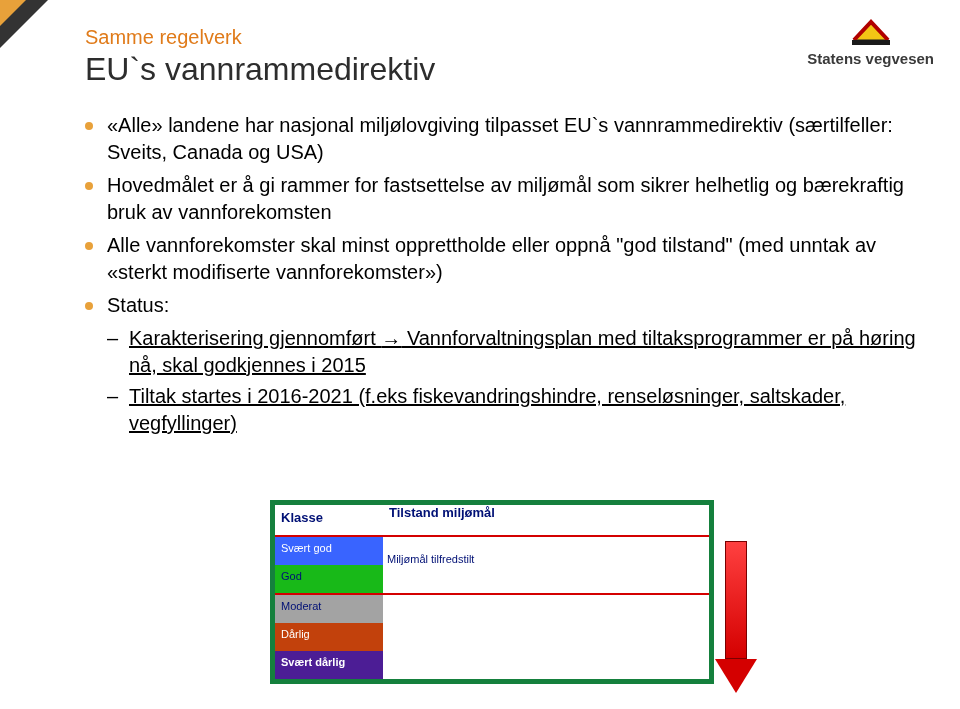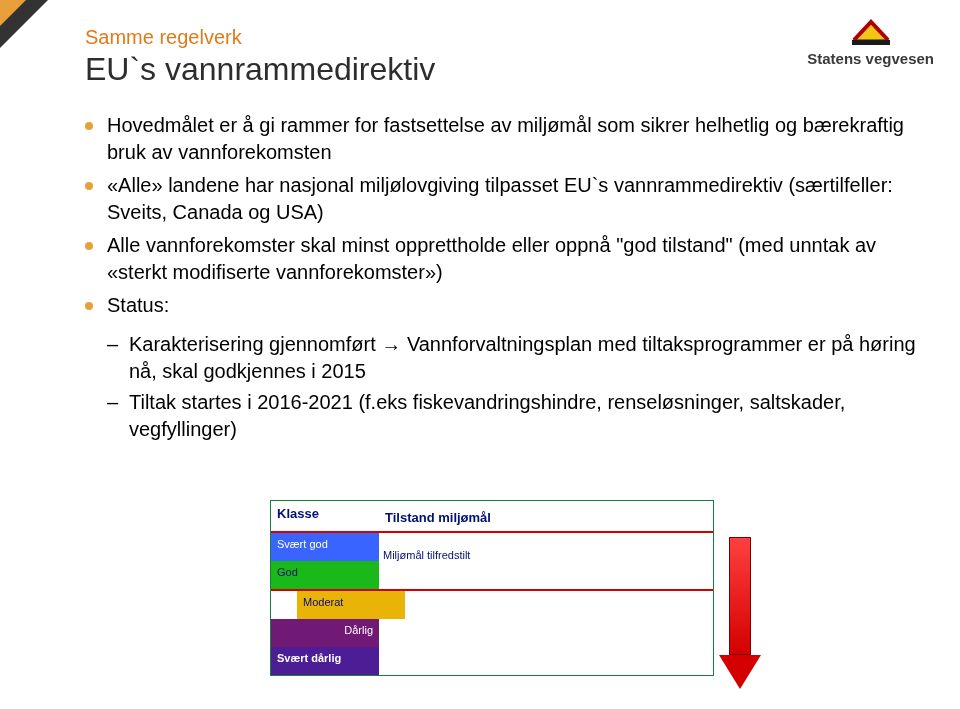--- a/index.html
+++ b/index.html
@@ -28,42 +28,42 @@
     position:absolute; top:26px; left:85px; width:840px;
   }
   .kicker { color:#e07b1a; font-size:20px; font-weight:400; margin-bottom:2px; }
   .title  { color:#2d2d2d; font-size:32px; font-weight:400; margin-bottom:24px; }
   ul.main { list-style:none; font-size:20px; line-height:1.35; }
   ul.main > li { position:relative; padding-left:22px; margin-bottom:6px; }
   ul.main > li::before{
     content:""; position:absolute; left:0; top:10px;
     width:8px; height:8px; border-radius:50%; background:#e8a13a;
   }
-  ul.sub { list-style:none; margin-top:12px; }
+  ul.sub { list-style:none; margin-top:6px;text-decoration:underline; }
   ul.sub > li { position:relative; padding-left:22px; margin-bottom:4px; }
   ul.sub > li::before{
     content:"–"; position:absolute; left:0; top:0; color:#000;
   }
   .arrow-inline { font-family:Arial, sans-serif; }
   
   .table-wrap{
     position:absolute; left:270px; top:500px; width:444px;
-    border:1px solid #15803d; background:#fff;
+    border:5px solid #15803d; background:#fff;
     font-family:Arial, sans-serif;
   }
   .trow{ display:flex; height:28px; }
   .trow.header{ height:30px; font-weight:600; }
   .trow .c1{ width:108px; padding:5px 6px; font-size:11px; color:#001075; }
-  .trow .c2{ flex:1; padding:9px 6px; font-size:12px; color:#001075; position:relative; }
+  .trow .c2{ flex:1; padding:0 6px; font-size:12px; color:#001075; position:relative; }
   .hline{ height:2px; background:#d40000; }
   .trow.header .c1,.trow.header .c2{ color:#001075; font-size:13px; }
   .k-svgod{ background:#3964ff; color:#fff !important; }
   .k-god  { background:#18b918; color:#001075; }
-  .k-mod  { background:#eab308; color:#001075;margin-left:26px; }
-  .k-darlig{ background:#701a75; color:#fff !important;text-align:right; }
+  .k-mod  { background:#a3a3a3; color:#001075; }
+  .k-darlig{ background:#c2410c; color:#fff !important; }
   .k-svdar { background:#4c1d95; color:#fff !important;font-weight:bold; }
   .big-arrow{
     position:absolute; right:-48px; top:36px; width:42px; height:152px;
   }
   .big-arrow .shaft{
     position:absolute; top:0; left:10px; width:22px; height:118px;
     background:linear-gradient(#ff4040,#d40000);
     border:1px solid #7a0000;
   }
   .big-arrow .head{
@@ -86,22 +86,22 @@
     <rect x="2" y="22" width="38" height="5" fill="#1a1a1a"></rect>
   </svg>
   <div>Statens vegvesen</div>
 </div>
 
 <div class="slide">
   <div class="kicker">Samme regelverk</div>
   <div class="title">EU`s vannrammedirektiv</div>
 
   <ul class="main">
+    <li><span>«Alle» landene har nasjonal miljølovgiving tilpasset EU`s vannrammedirektiv (særtilfeller: Sveits, Canada og USA)</span></li>
     <li><span>Hovedmålet er å gi rammer for fastsettelse av miljømål som sikrer helhetlig og bærekraftig bruk av vannforekomsten</span></li>
-    <li><span>«Alle» landene har nasjonal miljølovgiving tilpasset EU`s vannrammedirektiv (særtilfeller: Sveits, Canada og USA)</span></li>
     <li><span>Alle vannforekomster skal minst opprettholde eller oppnå "god tilstand" (med unntak av «sterkt modifiserte vannforekomster»)</span></li>
     <li>
       <span>Status:</span>
       <ul class="sub">
         <li>
           <span>Karakterisering gjennomført </span><span class="arrow-inline">→</span><span> Vannforvaltningsplan med tiltaksprogrammer er på høring nå, skal godkjennes i 2015</span>
         </li>
         <li><span>Tiltak startes i 2016-2021 (f.eks fiskevandringshindre, renseløsninger, saltskader, vegfyllinger)</span></li>
       </ul>
     </li>

